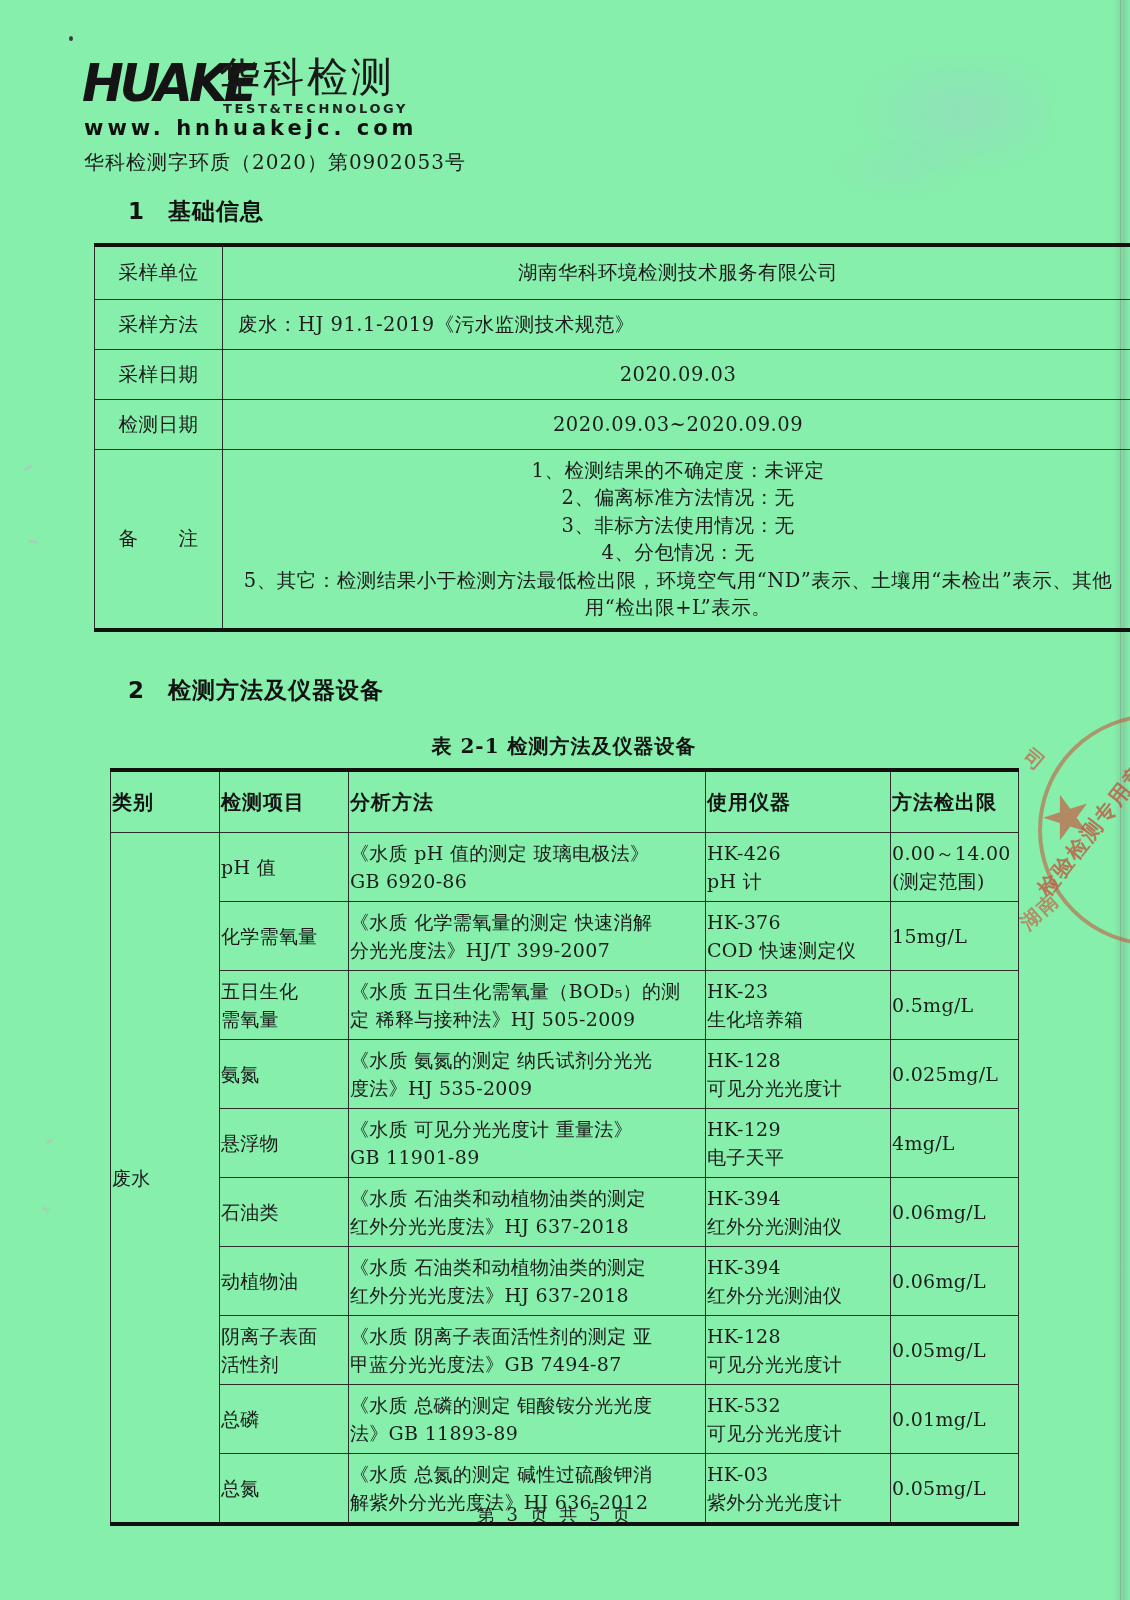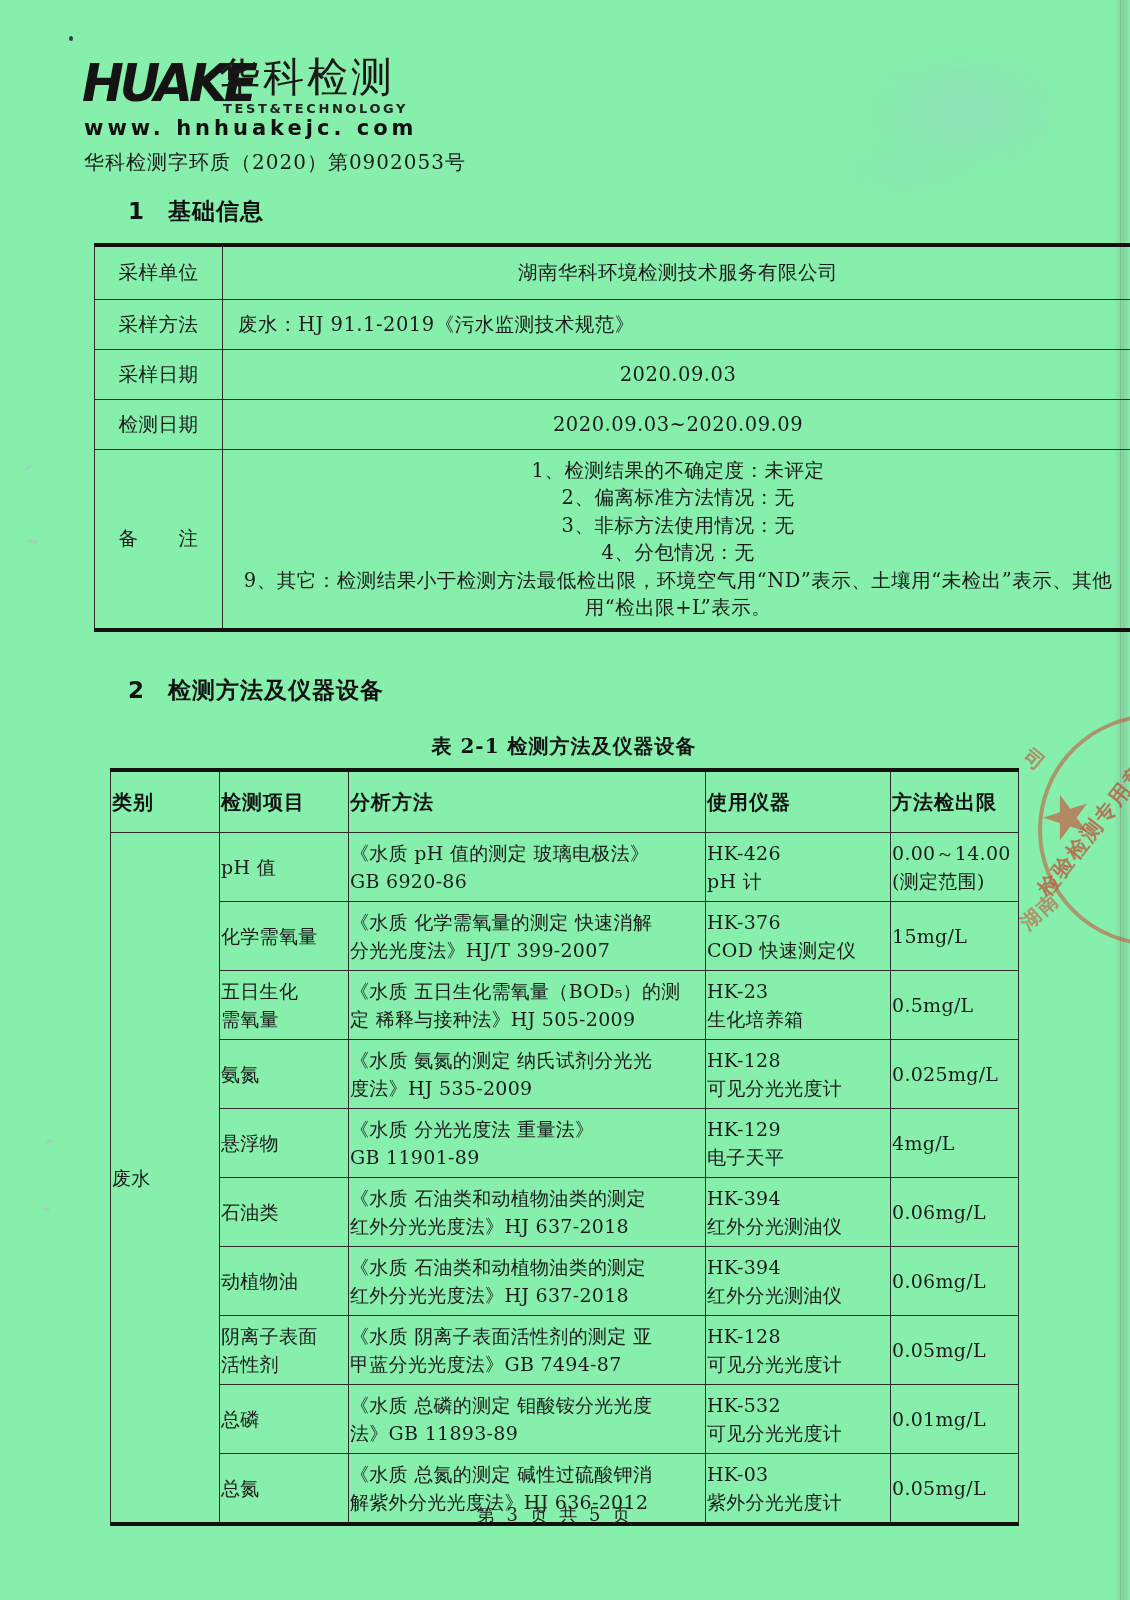--- a/index.html
+++ b/index.html
@@ -133,21 +133,21 @@
       <td class="lab">检测日期</td>
       <td class="val">2020.09.03~2020.09.09</td>
     </tr>
     <tr>
       <td class="lab">备　　注</td>
       <td class="remark-val">
         <div>1、检测结果的不确定度：未评定</div>
         <div>2、偏离标准方法情况：无</div>
         <div>3、非标方法使用情况：无</div>
         <div>4、分包情况：无</div>
-        <div>9、其它：检测结果小于检测方法最低检出限，环境空气用“ND”表示、土壤用“未检出”表示、其他用“检出限+L”表示。</div>
+        <div>5、其它：检测结果小于检测方法最低检出限，环境空气用“ND”表示、土壤用“未检出”表示、其他用“检出限+L”表示。</div>
       </td>
     </tr>
   </tbody>
     </table>
 
   <div class="abs heading h2">
     <span class="no">2</span><span>检测方法及仪器设备</span>
   </div>
   <div class="abs caption">表 2-1 检测方法及仪器设备</div>
 
@@ -232,21 +232,21 @@
           </td>
       <td>
             <div class="cl">0.025mg/L</div>
           </td>
     </tr>
     <tr class="dr">
       <td>
             <div class="cl">悬浮物</div>
           </td>
       <td>
-            <div class="cl">《水质 分光光度法 重量法》</div>
+            <div class="cl">《水质 可见分光光度计 重量法》</div>
             <div class="cl">GB 11901-89</div>
           </td>
       <td>
             <div class="cl">HK-129</div>
             <div class="cl">电子天平</div>
           </td>
       <td>
             <div class="cl">4mg/L</div>
           </td>
     </tr>

